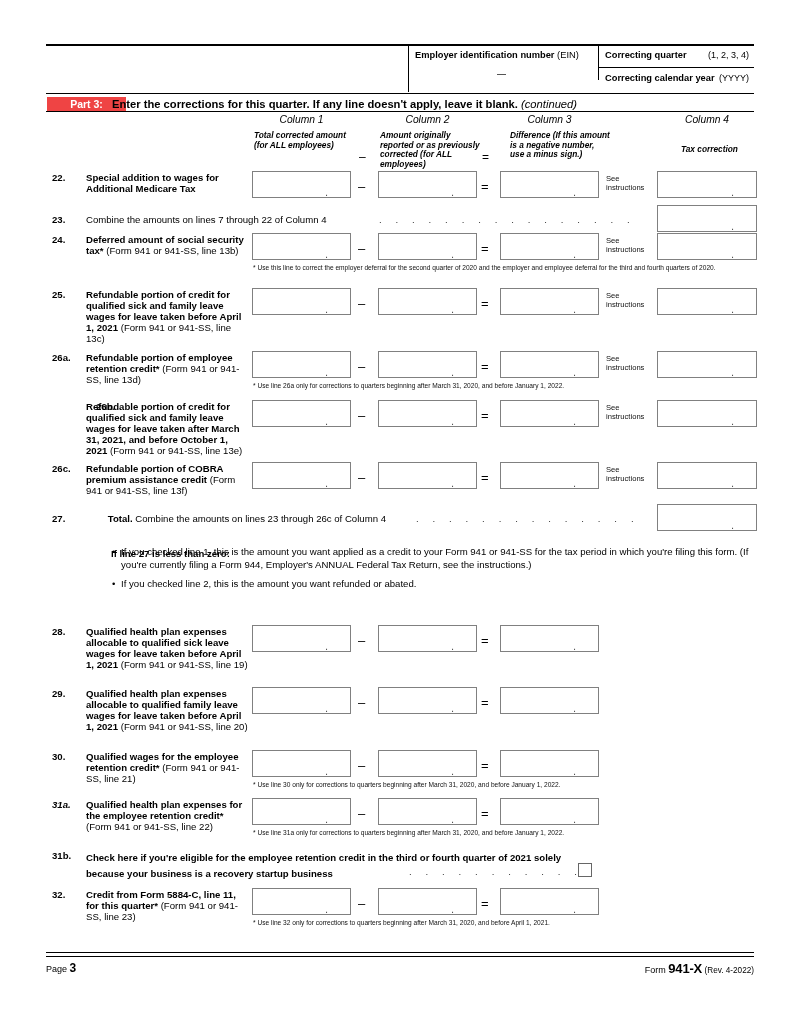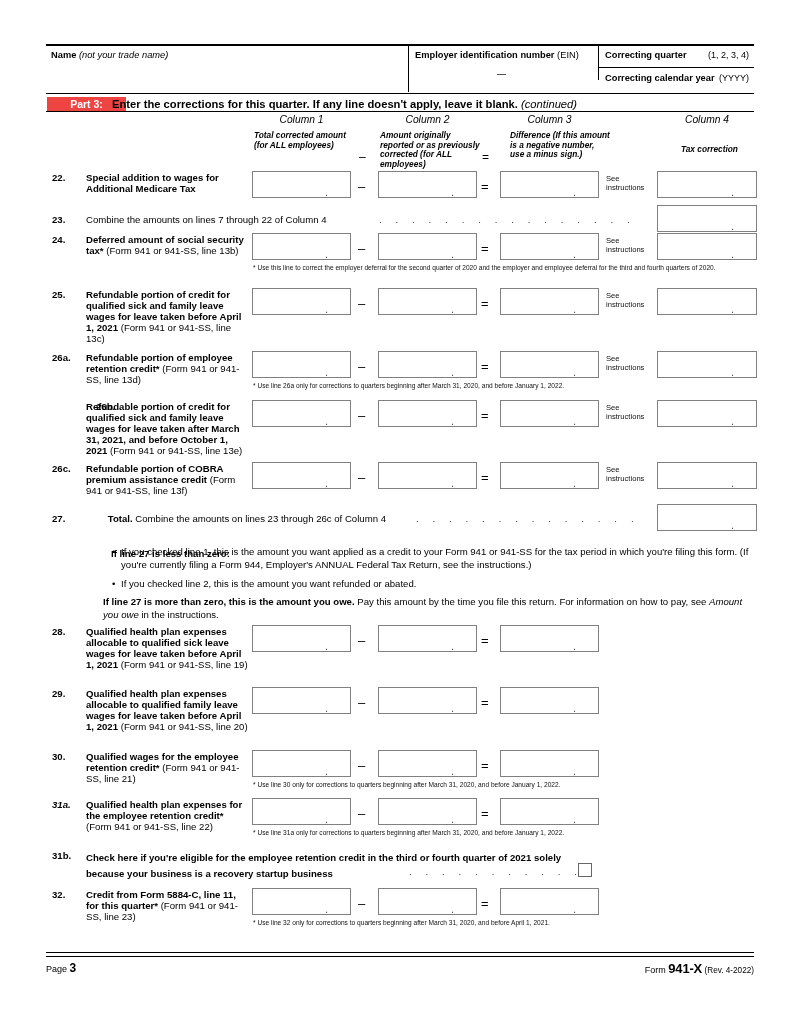--- a/index.html
+++ b/index.html
@@ -91,26 +91,20 @@
   .ftr-right .rev { font-size:8.2px; }
 </style>
 </head>
 <body>
 
 <div class="page">
 
   <div class="hdr">
     <div class="hdr-top"></div>
 
-    <div class="hdr-name">
-      <div class="lbl">
-        <span>Name</span>
-        <span class="ital">(not your trade name)</span>
-      </div>
-    </div>
 
     <div class="hdr-ein">
       <div class="lbl">
         <span>Employer identification number</span>
         <span class="reg">(EIN)</span>
       </div>
       <div class="ein-dash"></div>
     </div>
 
     <div class="hdr-right">
@@ -232,23 +226,20 @@
   </div>
 
   <div class="note" style="left:103px; top:548px; width:650px; font-weight:bold;margin-left:8px;">If line 27 is less than zero:</div>
 
   <div class="note" style="left:112px; top:546px; width:4px;">•</div>
   <div class="note" style="left:121px; top:546px; width:634px;">If you checked line 1, this is the amount you want applied as a credit to your Form 941 or 941-SS for the tax period in which you're filing this form. (If you're currently filing a Form 944, Employer's ANNUAL Federal Tax Return, see the instructions.)</div>
 
   <div class="note" style="left:112px; top:578px; width:4px;">•</div>
   <div class="note" style="left:121px; top:578px; width:634px;">If you checked line 2, this is the amount you want refunded or abated.</div>
 
-  <div class="note" style="left:103px; top:596px; width:652px;">
-    <b>If line 27 is more than zero, this is the amount you owe.</b><span> Pay this amount by the time you file this return. For information on how to pay, see </span><i>Amount you owe</i><span> in the instructions.</span>
-  </div>
 
   <div class="row" style="top:626px;">
     <div class="num" style="left:52px; top:0;">28.</div>
     <div class="desc" style="left:86px; top:0; width:162px;"><span>Qualified health plan expenses allocable to qualified sick leave wages for leave taken before April 1, 2021</span><span class="reg"> (Form 941 or 941-SS, line 19)</span></div>
     <div class="box b1" style="top:-1px;"></div>
     <div class="op op-minus" style="top:8px;">–</div>
     <div class="box b2" style="top:-1px;"></div>
     <div class="op op-eq" style="top:8px;">=</div>
     <div class="box b3" style="top:-1px;"></div>
   </div>

